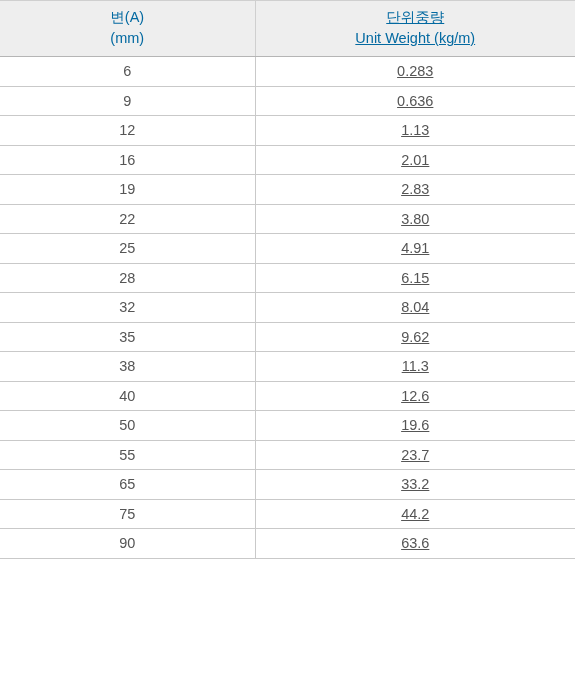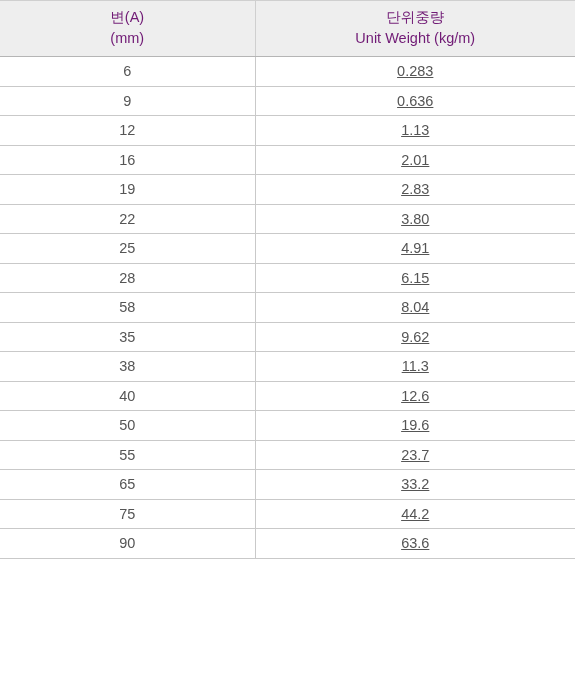--- a/index.html
+++ b/index.html
@@ -19,31 +19,31 @@
     table-layout: fixed;
   }
   .spec-table col.col-side { width: 255px; }
   .spec-table col.col-weight { width: 320px; }
 
   .spec-table thead th {
     background: #eeeeee;
     border-top: 1px solid #cfcfcf;
     border-bottom: 1px solid #b5b5b5;
     border-right: 1px solid #cfcfcf;
-    color: #701a75;
+    color: #0369a1;
     font-size: 14.5px;
     font-weight: 400;
     line-height: 1.45;
     padding: 6px 4px 7px 4px;
     text-align: center;
     vertical-align: middle;
     height: 50px;
     box-sizing: border-box;
   }
-  .spec-table thead th:last-child { border-right: none; }
+  .spec-table thead th:last-child { border-right: none; text-decoration: underline; }
   .hdr-line { display: block; }
 
   .spec-table tbody td {
     border-bottom: 1px solid #c9c9c9;
     border-right: 1px solid #c9c9c9;
     color: #555555;
     font-size: 14.5px;
     font-weight: 400;
     text-align: center;
     vertical-align: middle;
@@ -101,21 +101,21 @@
       </tr>
       <tr>
         <td>25</td>
         <td>4.91</td>
       </tr>
       <tr>
         <td>28</td>
         <td>6.15</td>
       </tr>
       <tr>
-        <td>58</td>
+        <td>32</td>
         <td>8.04</td>
       </tr>
       <tr>
         <td>35</td>
         <td>9.62</td>
       </tr>
       <tr>
         <td>38</td>
         <td>11.3</td>
       </tr>

